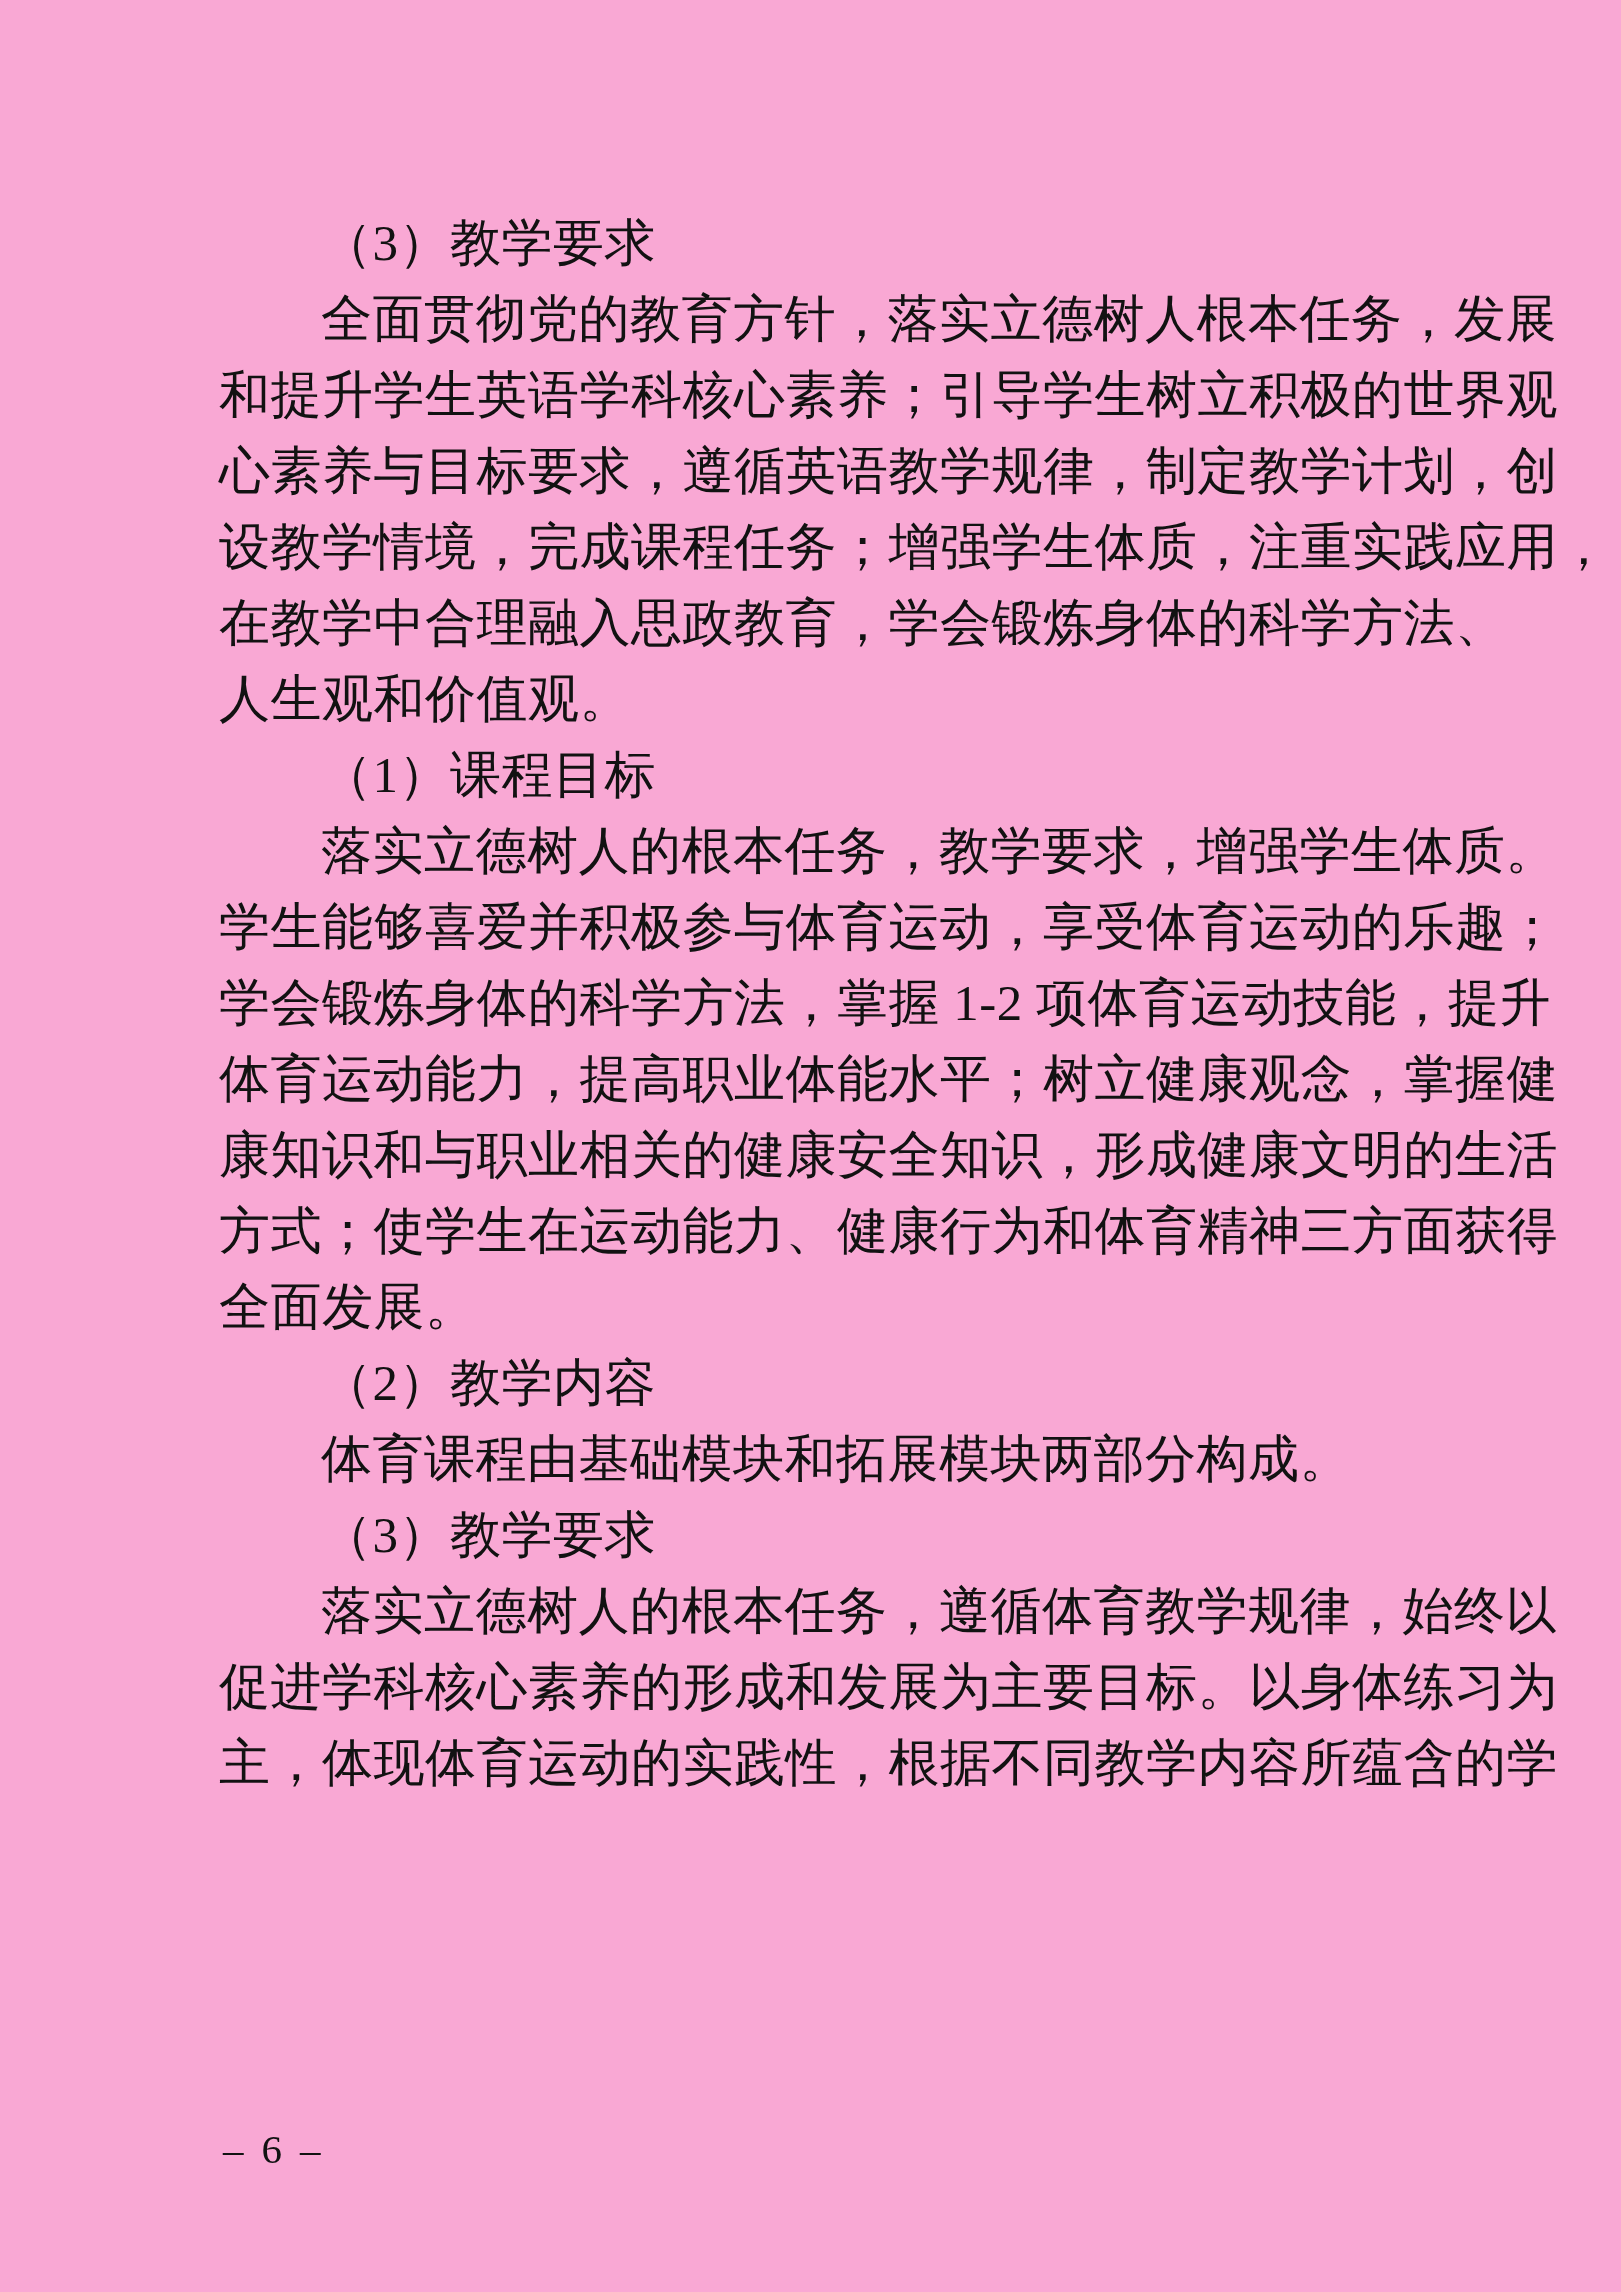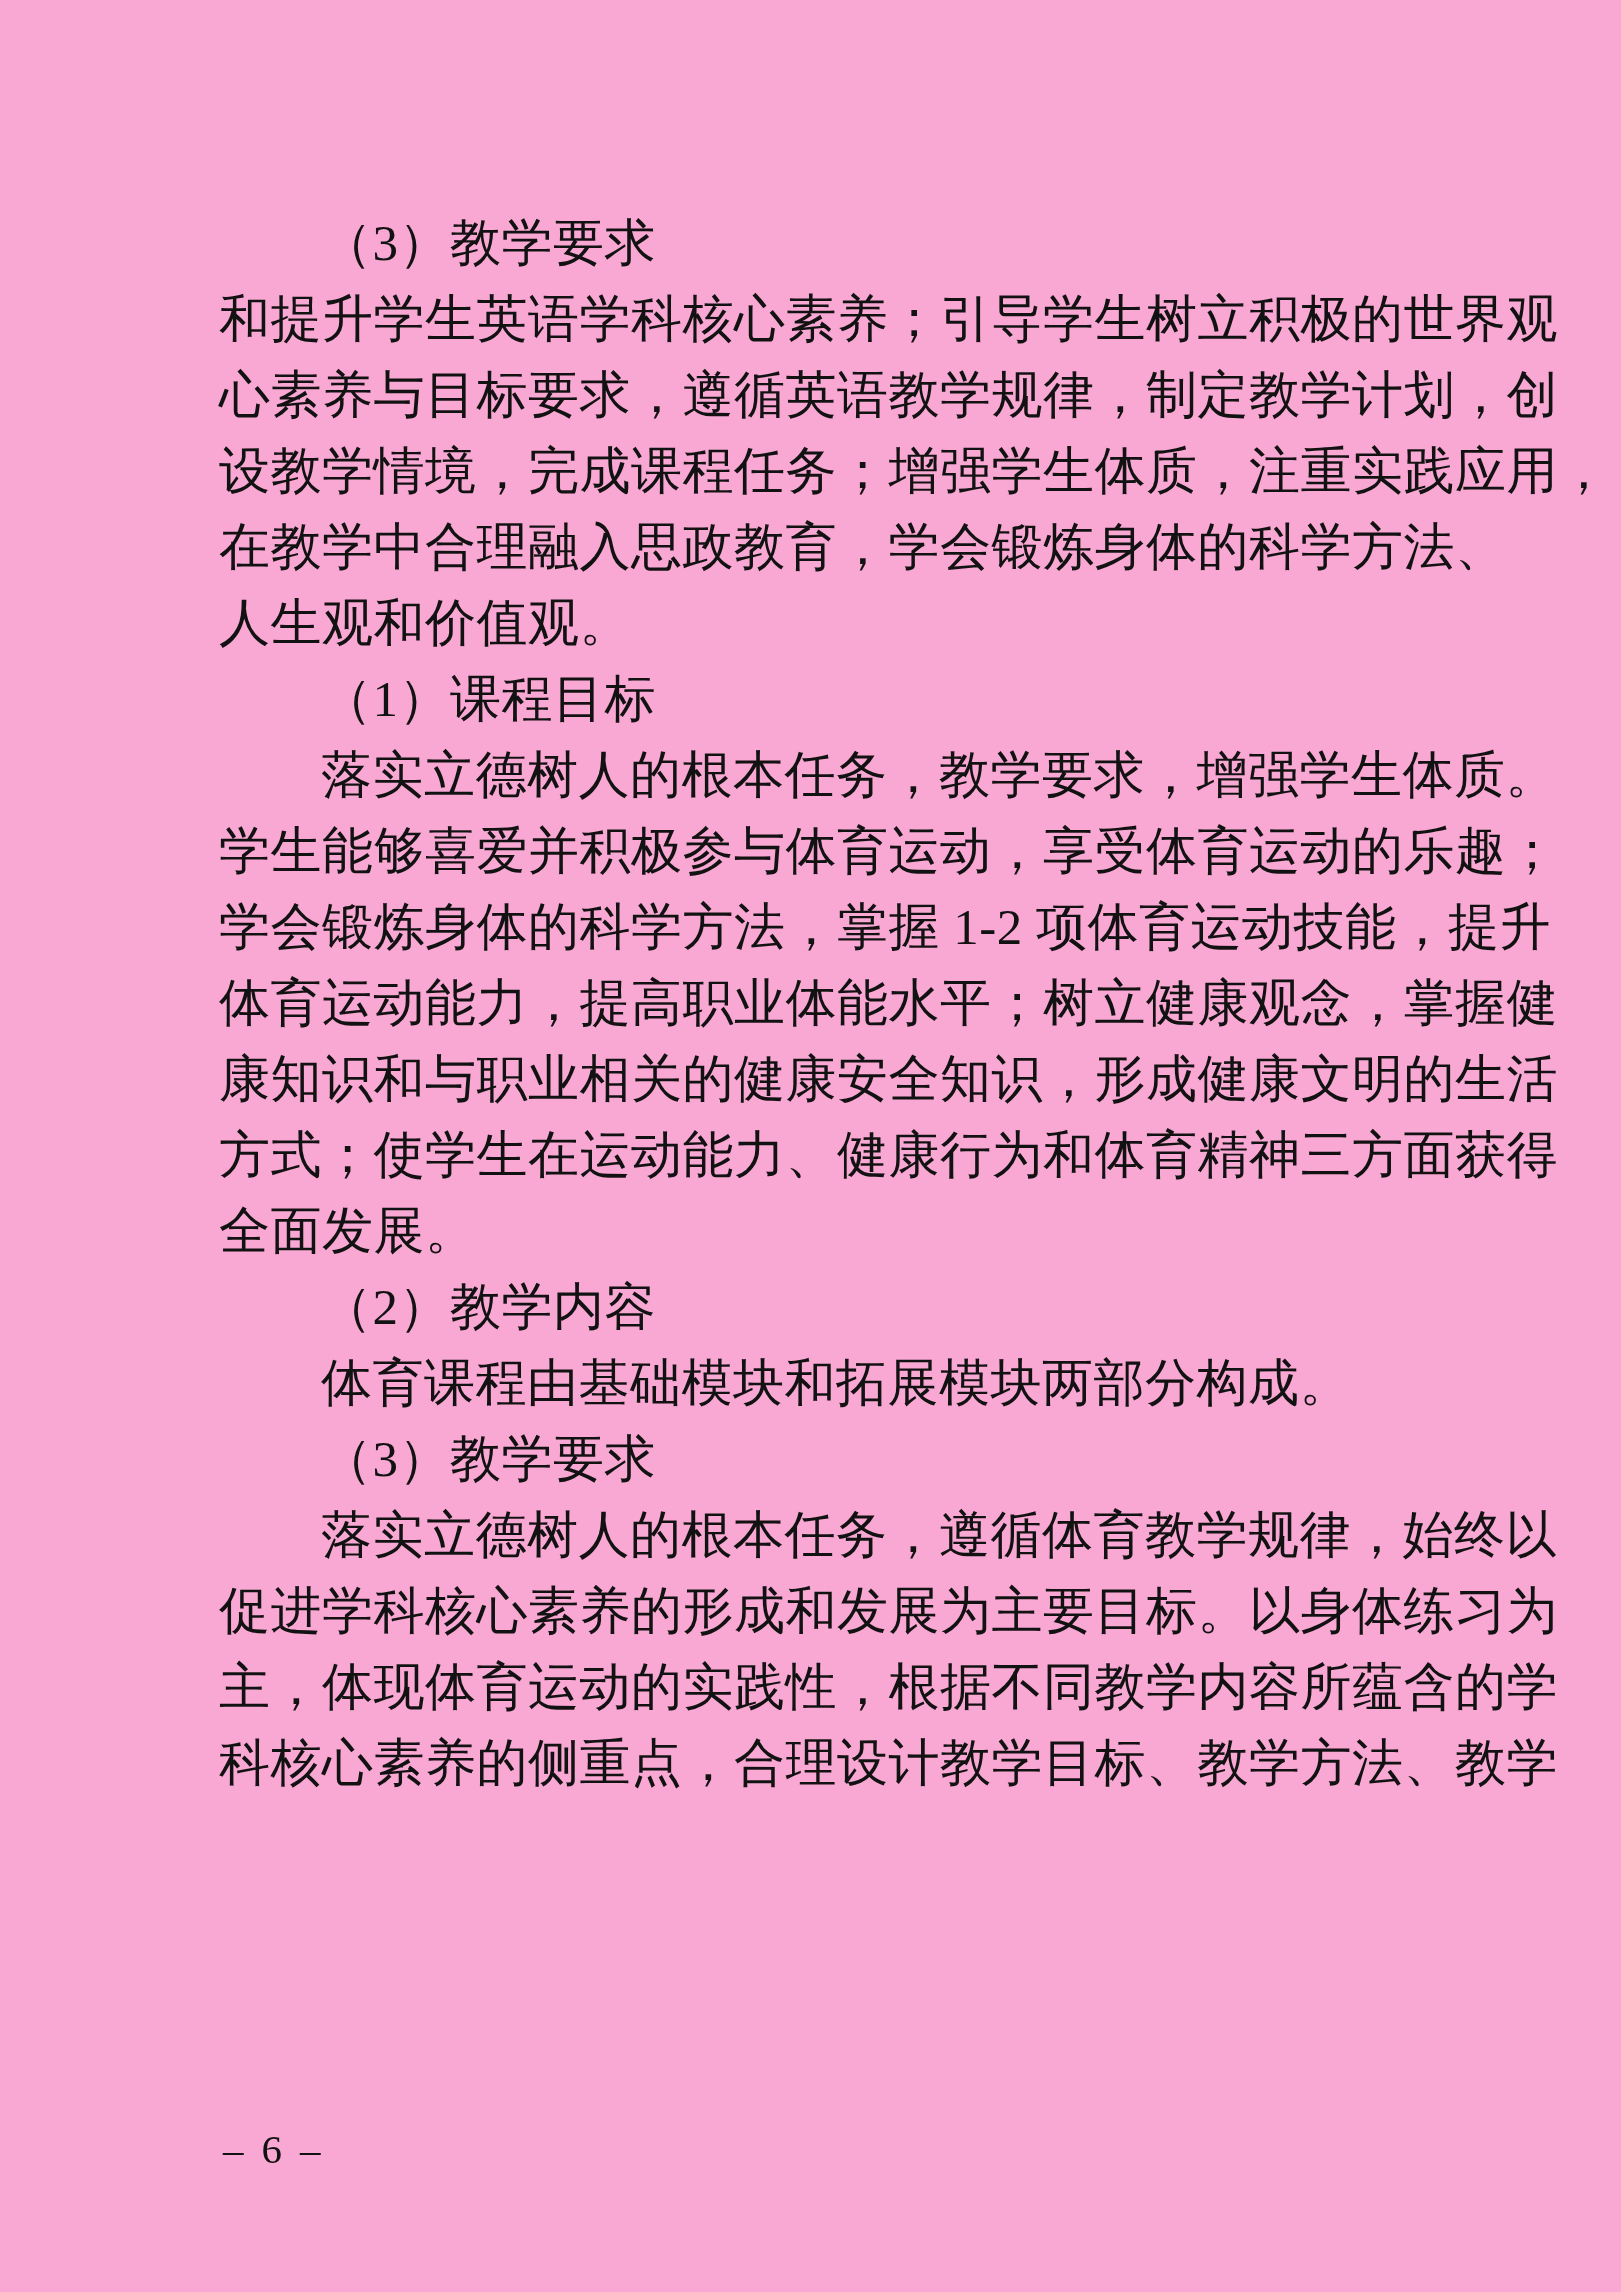--- a/index.html
+++ b/index.html
@@ -44,36 +44,36 @@
     letter-spacing: 3.9px;
     color: #121212;
   }
 </style>
 </head>
 <body>
 
 <div class="page">
   <div class="content">
       <div class="line indent">（3）教学要求</div>
+      <div class="line indent">全面贯彻党的教育方针，落实立德树人根本任务，发展</div>
       <div class="line">和提升学生英语学科核心素养；引导学生树立积极的世界观</div>
       <div class="line">心素养与目标要求，遵循英语教学规律，制定教学计划，创</div>
       <div class="line">设教学情境，完成课程任务；增强学生体质，注重实践应用，</div>
       <div class="line">在教学中合理融入思政教育，学会锻炼身体的科学方法、</div>
       <div class="line">人生观和价值观。</div>
       <div class="line indent">（1）课程目标</div>
       <div class="line indent">落实立德树人的根本任务，教学要求，增强学生体质。</div>
       <div class="line">学生能够喜爱并积极参与体育运动，享受体育运动的乐趣；</div>
       <div class="line">学会锻炼身体的科学方法，掌握 1-2 项体育运动技能，提升</div>
       <div class="line">体育运动能力，提高职业体能水平；树立健康观念，掌握健</div>
       <div class="line">康知识和与职业相关的健康安全知识，形成健康文明的生活</div>
       <div class="line">方式；使学生在运动能力、健康行为和体育精神三方面获得</div>
       <div class="line">全面发展。</div>
       <div class="line indent">（2）教学内容</div>
       <div class="line indent">体育课程由基础模块和拓展模块两部分构成。</div>
       <div class="line indent">（3）教学要求</div>
       <div class="line indent">落实立德树人的根本任务，遵循体育教学规律，始终以</div>
       <div class="line">促进学科核心素养的形成和发展为主要目标。以身体练习为</div>
       <div class="line">主，体现体育运动的实践性，根据不同教学内容所蕴含的学</div>
-      <div class="line">科核心素养的侧重点，合理设计教学目标、教学方法、教学</div>
     </div>
   <div class="footer">– 6 –</div>
 </div>
 
 
 </body></html>

